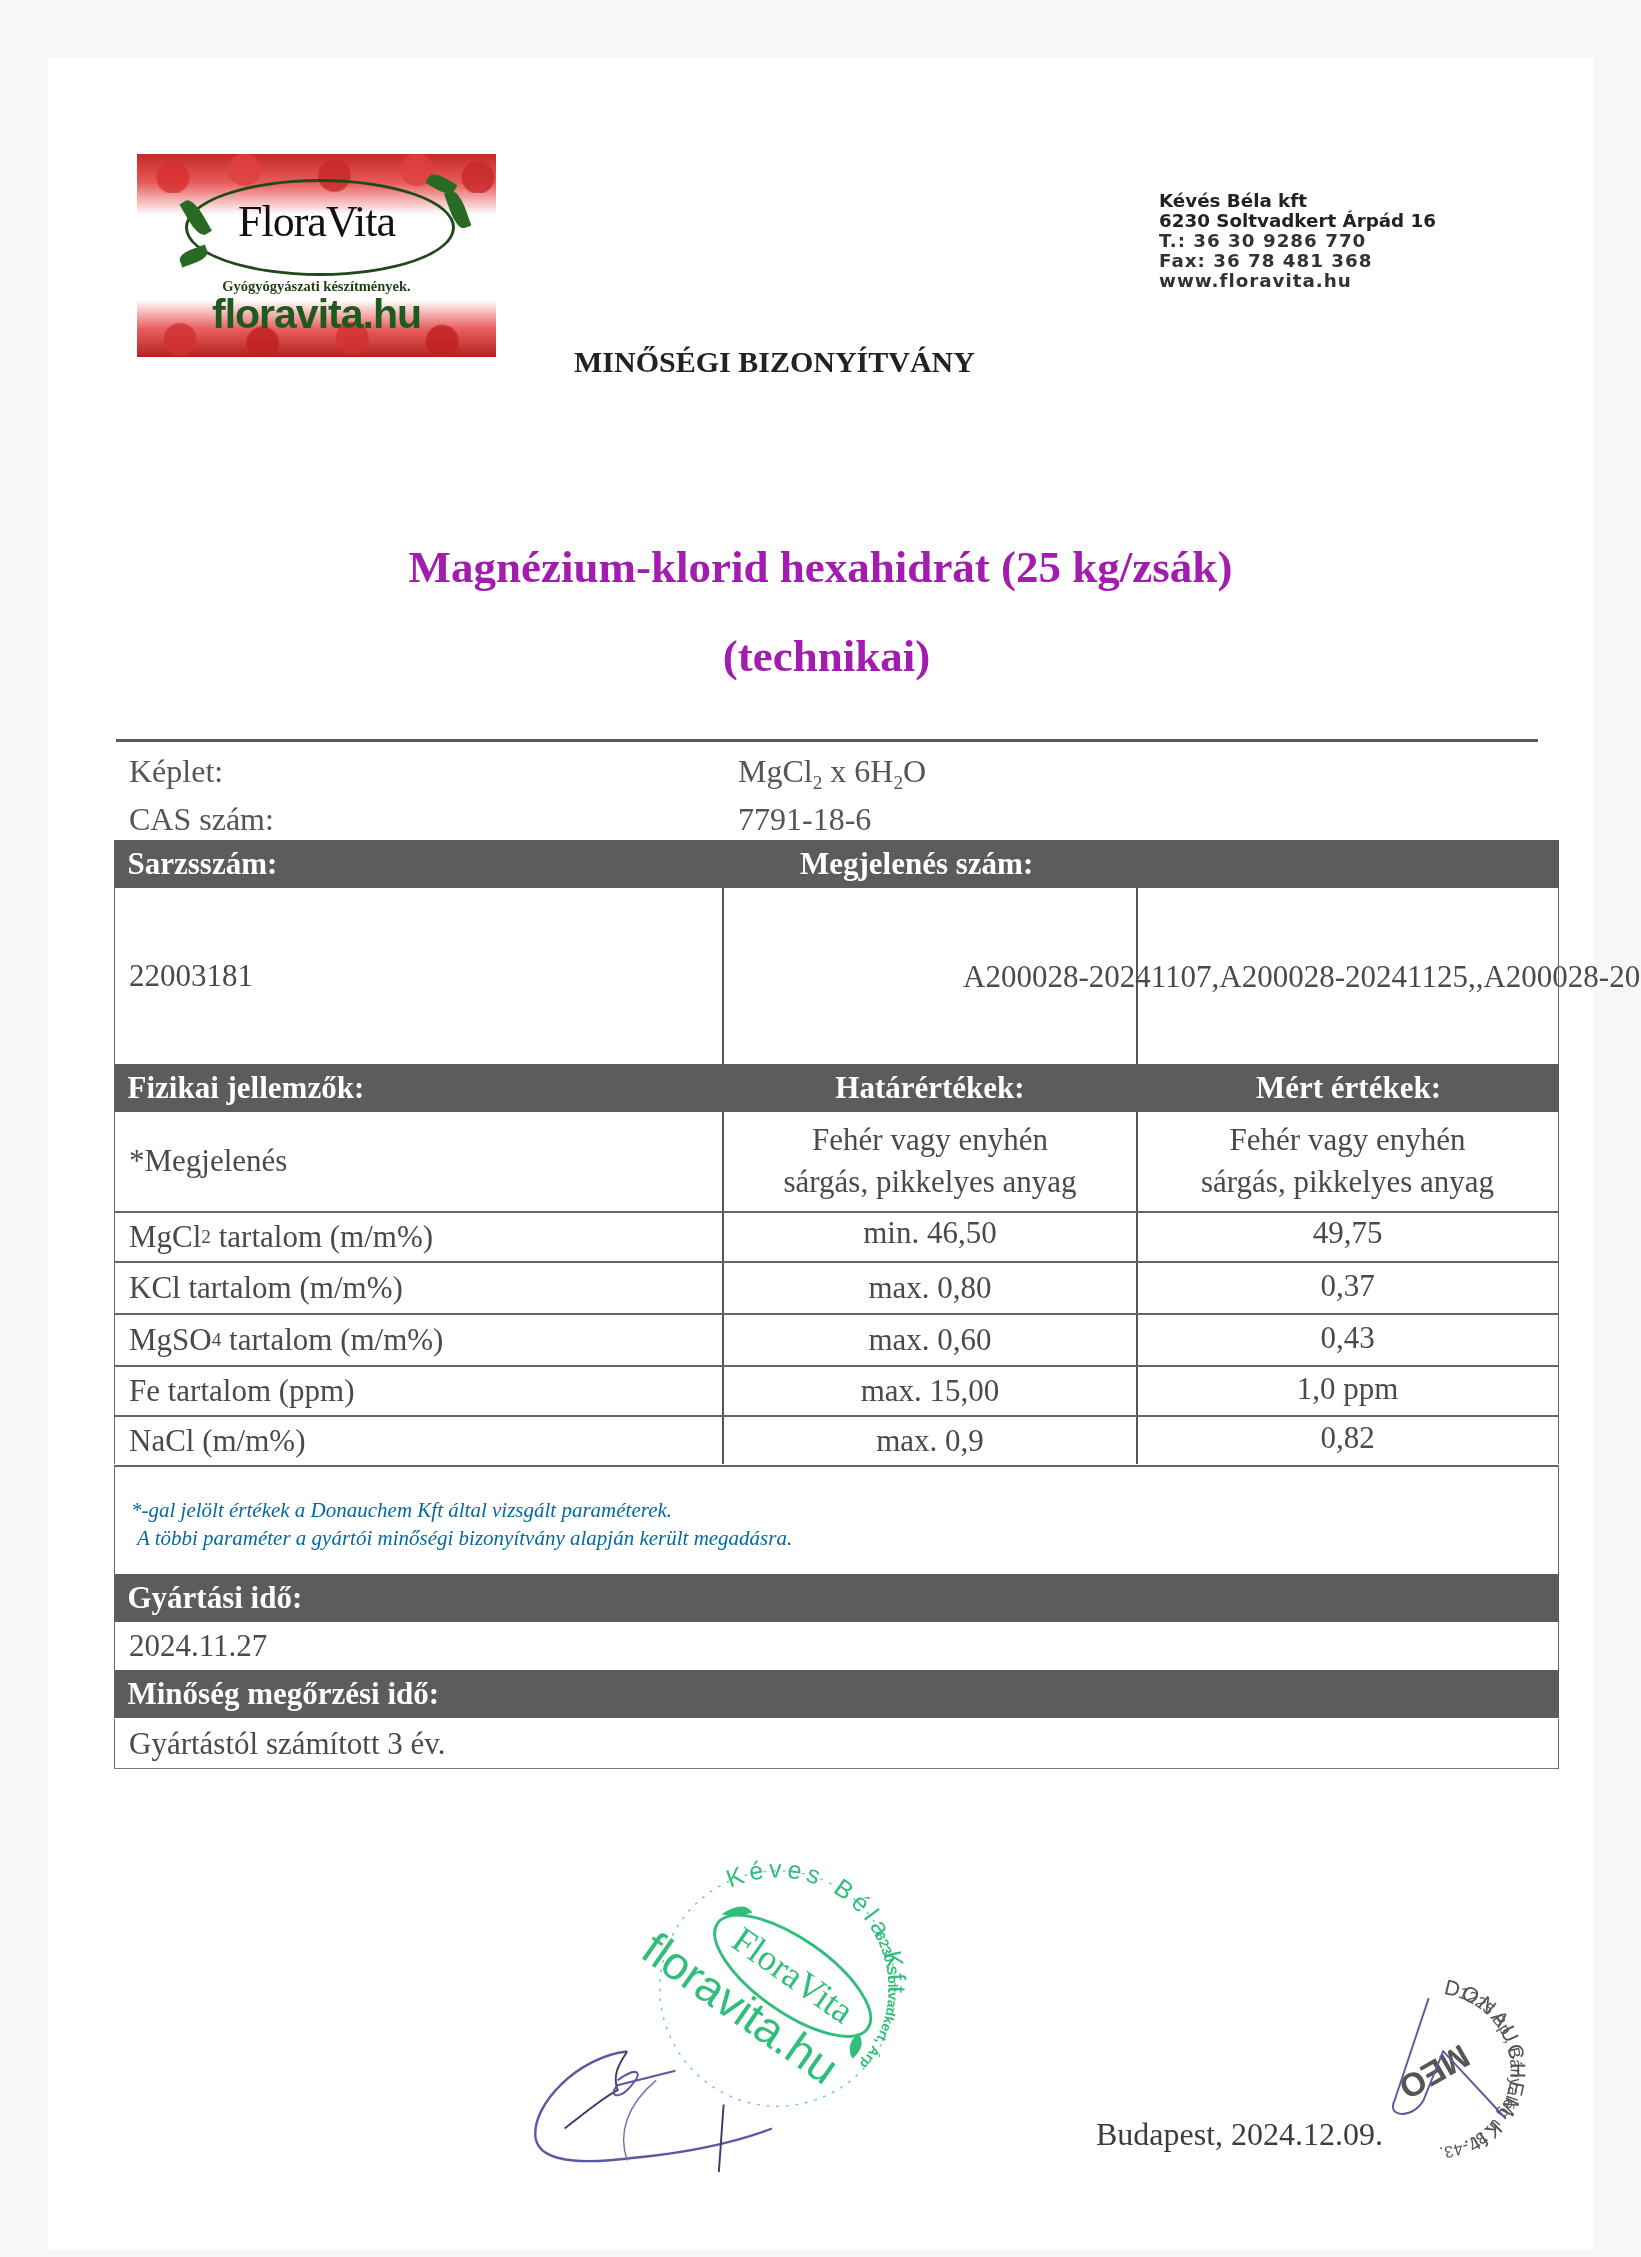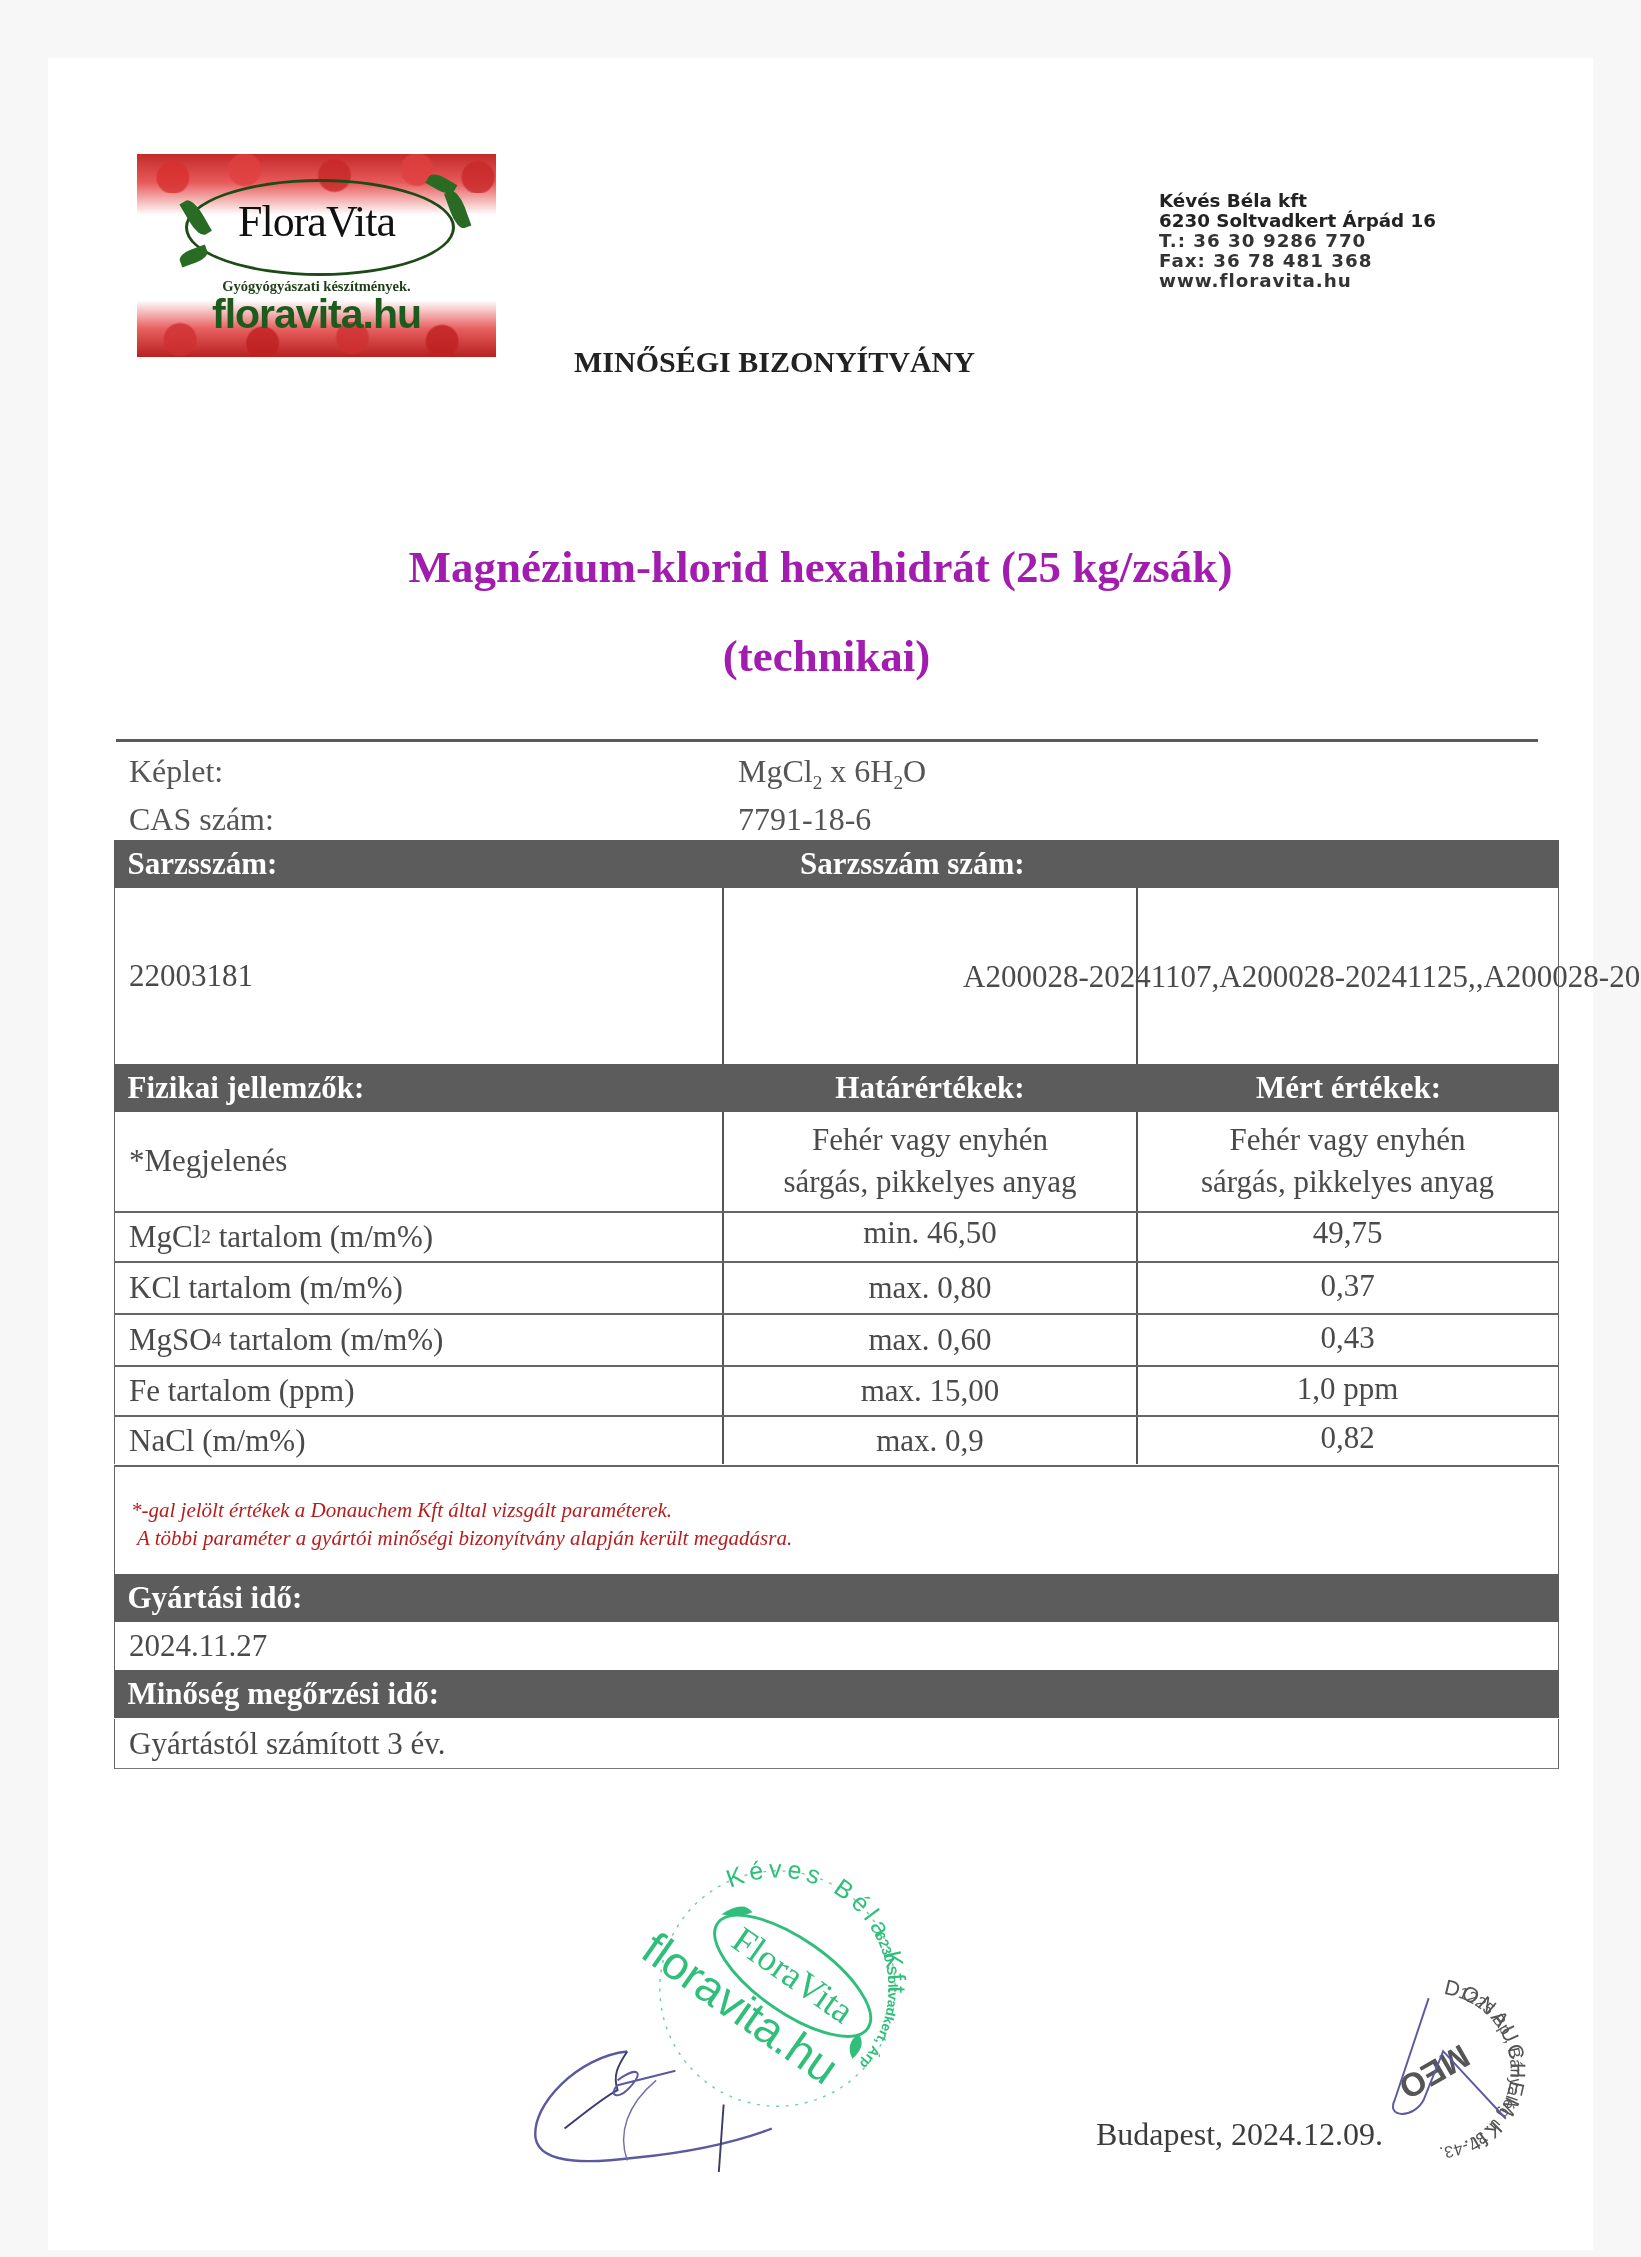--- a/index.html
+++ b/index.html
@@ -56,21 +56,21 @@
   
   .tbl { position: absolute; left: 114px; width: 1445px; border-left: 1.9px solid #666; border-right: 1.9px solid #666; }
   .hdr { position: absolute; left: 114px; width: 1445px; background: #5c5c5c; color: #fff; font-weight: bold; font-size: 31px; }
   .hdr .c { position: absolute; top: 0; height: 100%; display: flex; align-items: center; }
   .cell { position: absolute; font-size: 31px; color: #4a4a4a; display: flex; align-items: center; }
   .cell.center { justify-content: center; text-align: center; }
   .cell sub { font-size: 19.3px; }
   .vline { position: absolute; width: 1.9px; background: #555; }
   .hline { position: absolute; height: 1.9px; background: #666; left: 114px; width: 1445px; }
 
-  .note { position: absolute; left: 131px; font-style: italic; font-size: 21px; color: #b91c1c; }
+  .note { position: absolute; left: 131px; font-style: italic; font-size: 21px; color: #0369a1; }
 
   
   .stamp-green { position: absolute; left: 628px; top: 1839px; width: 299px; height: 299px; }
   .stamp-blue { position: absolute; left: 1337px; top: 1974px; width: 193px; height: 193px; }
   .signature { position: absolute; left: 521px; top: 2037px; width: 251px; height: 135px; }
 
   .place-date { position: absolute; left: 1096px; top: 2116px; font-size: 32px; color: #3c3c3c; }
 </style>
 </head>
 <body>
@@ -106,21 +106,21 @@
 
 <div class="rule"></div>
 
 <div class="kv" style="left:129px;top:753px;">Képlet:</div>
 <div class="kv" style="left:738px;top:753px;"><span>MgCl</span><sub>2</sub><span> x 6H</span><sub>2</sub><span>O</span></div>
 <div class="kv" style="left:129px;top:801px;">CAS szám:</div>
 <div class="kv" style="left:738px;top:801px;">7791-18-6</div>
 
 <div class="hdr" style="top:840px;height:48px;">
   <div class="c" style="left:13.5px;">Sarzsszám:</div>
-  <div class="c" style="left:686px;">Sarzsszám szám:</div>
+  <div class="c" style="left:686px;">Megjelenés szám:</div>
 </div>
 
 <div class="tbl" style="top:888px;height:176px;"></div>
 <div class="vline" style="left:722px;top:888px;height:176px;"></div>
 <div class="vline" style="left:1136px;top:888px;height:176px;"></div>
 <div class="cell" style="left:129px;top:888px;height:176px;">22003181</div>
 <div class="cell center" style="left:724px;top:888px;width:412px;height:176px;"></div>
 <div class="cell center" style="left:1138px;top:890px;width:419px;height:174px;flex-direction:row;line-height:42px;">
   <div>A200028-</div>
   <div>20241107,A200028-</div>

